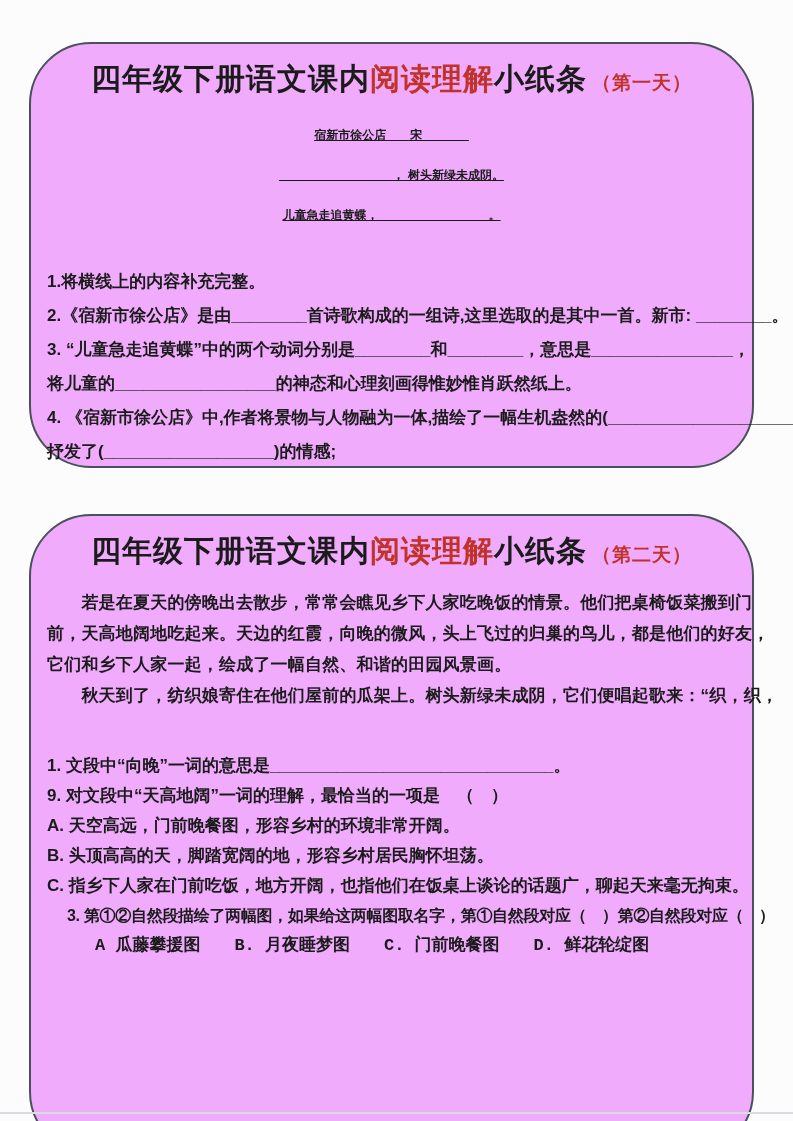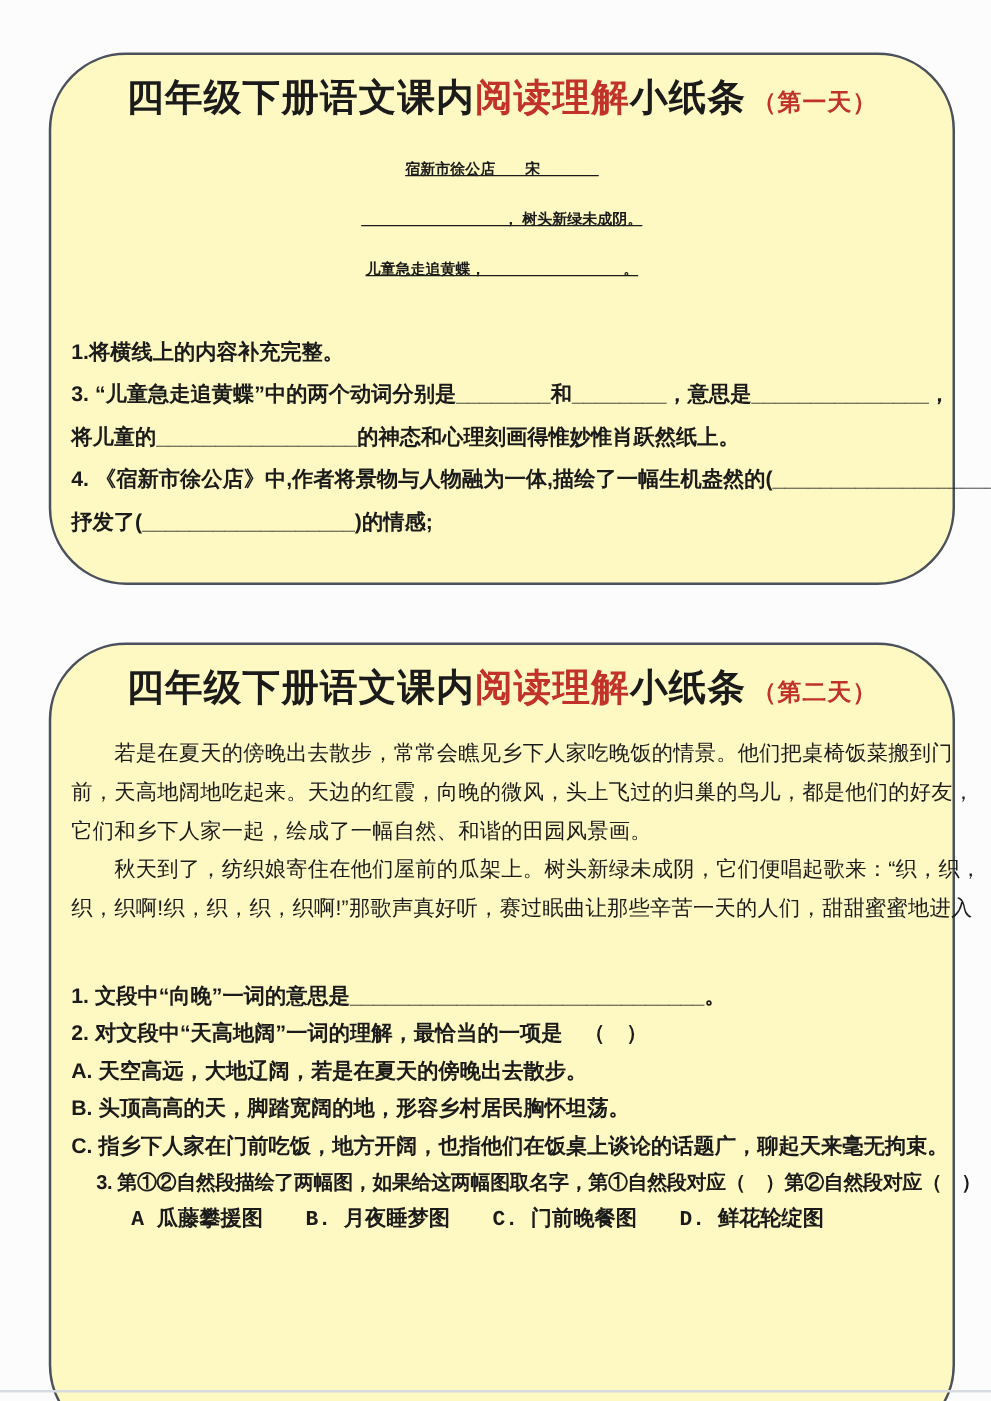--- a/index.html
+++ b/index.html
@@ -12,25 +12,25 @@
     width: 793px; height: 1121px;
     background: #fcfcfc;
     font-family: "Liberation Sans", sans-serif;
     color: var(--ink);
     overflow: hidden;
   }
   .page { position: relative; width: 793px; height: 1121px; }
 
   .card {
     position: absolute;
-    left: 39px;
+    left: 29px;
     width: 725px;
     border: 2px solid var(--border);
     border-radius: 62px;
-    background: #fef9c3;
+    background: #f0abfc;
   }
   .card-1 { top: 42px;  height: 426px; }
   .card-2 { top: 514px; height: 640px; }
 
   .card-title {
     margin-top: 15px;
     text-align: center;
     font-size: 30px;
     font-weight: 900;
     letter-spacing: 1px;
@@ -57,21 +57,21 @@
     margin: 30px 12px 0 16px;
     font-size: 17px;
     font-weight: 700;
   }
   .card-1 .q-line { line-height: 34px; }
   .q-line { white-space: nowrap; }
 
   .passage {
     margin: 12px 14px 0 16px;
     font-size: 17px;
-    font-weight: 400;
+    font-weight: 700;
     letter-spacing: 0.2px;
   }
   .p-line { line-height: 31px; white-space: nowrap; }
 
   .card-2 .questions { margin-top: 40px; }
   .card-2 .q-line { line-height: 30px; }
   .q-line.long { font-size: 16px; letter-spacing: -0.3px; margin-left: 20px; }
   .q-line.indent { padding-left: 48px; font-family: Liberation Mono, monospace; }
 
   .page-edge-line {
@@ -90,42 +90,42 @@
     <h1 class="card-title"><span>四年级下册语文课内</span><span class="red">阅读理解</span><span>小纸条</span><span class="red day-badge">（第一天）</span></h1>
 
     <div class="poem">
       <div class="poem-line">宿新市徐公店　　宋_______</div>
       <div class="poem-line">_________________，  树头新绿未成阴。</div>
       <div class="poem-line">儿童急走追黄蝶，  ________________。</div>
     </div>
 
     <div class="questions">
       <div class="q-line">1.将横线上的内容补充完整。</div>
+      <div class="q-line">2.《宿新市徐公店》是由________首诗歌构成的一组诗,这里选取的是其中一首。新市: ________。</div>
       <div class="q-line">3. “儿童急走追黄蝶”中的两个动词分别是________和________，意思是_______________，</div>
       <div class="q-line">将儿童的_________________的神态和心理刻画得惟妙惟肖跃然纸上。</div>
       <div class="q-line">4. 《宿新市徐公店》中,作者将景物与人物融为一体,描绘了一幅生机盎然的(____________________)图，</div>
       <div class="q-line">抒发了(__________________)的情感;</div>
     </div>
   </section>
 
   <section class="card card-2">
     <h1 class="card-title"><span>四年级下册语文课内</span><span class="red">阅读理解</span><span>小纸条</span><span class="red day-badge">（第二天）</span></h1>
 
     <div class="passage">
       <div class="p-line">　　若是在夏天的傍晚出去散步，常常会瞧见乡下人家吃晚饭的情景。他们把桌椅饭菜搬到门</div>
       <div class="p-line">前，天高地阔地吃起来。天边的红霞，向晚的微风，头上飞过的归巢的鸟儿，都是他们的好友，</div>
       <div class="p-line">它们和乡下人家一起，绘成了一幅自然、和谐的田园风景画。</div>
       <div class="p-line">　　秋天到了，纺织娘寄住在他们屋前的瓜架上。树头新绿未成阴，它们便唱起歌来：“织，织，</div>
-      <div class="p-line">织，织啊!织，织，织，织啊!”那歌声真好听，赛过眠曲让那些辛苦一天的人们，甜甜蜜蜜地进入</div>
     </div>
 
     <div class="questions">
       <div class="q-line">1. 文段中“向晚”一词的意思是______________________________。</div>
-      <div class="q-line">2. 对文段中“天高地阔”一词的理解，最恰当的一项是　（　）</div>
-      <div class="q-line">A. 天空高远，大地辽阔，若是在夏天的傍晚出去散步。</div>
+      <div class="q-line">9. 对文段中“天高地阔”一词的理解，最恰当的一项是　（　）</div>
+      <div class="q-line">A. 天空高远，门前晚餐图，形容乡村的环境非常开阔。</div>
       <div class="q-line">B. 头顶高高的天，脚踏宽阔的地，形容乡村居民胸怀坦荡。</div>
       <div class="q-line">C. 指乡下人家在门前吃饭，地方开阔，也指他们在饭桌上谈论的话题广，聊起天来毫无拘束。</div>
       <div class="q-line long">3. 第①②自然段描绘了两幅图，如果给这两幅图取名字，第①自然段对应（　）第②自然段对应（　）</div>
       <div class="q-line indent">A 瓜藤攀援图　　B. 月夜睡梦图　　C. 门前晚餐图　　D. 鲜花轮绽图</div>
     </div>
   </section>
 
   <div class="page-edge-line"></div>
 </div>
 

